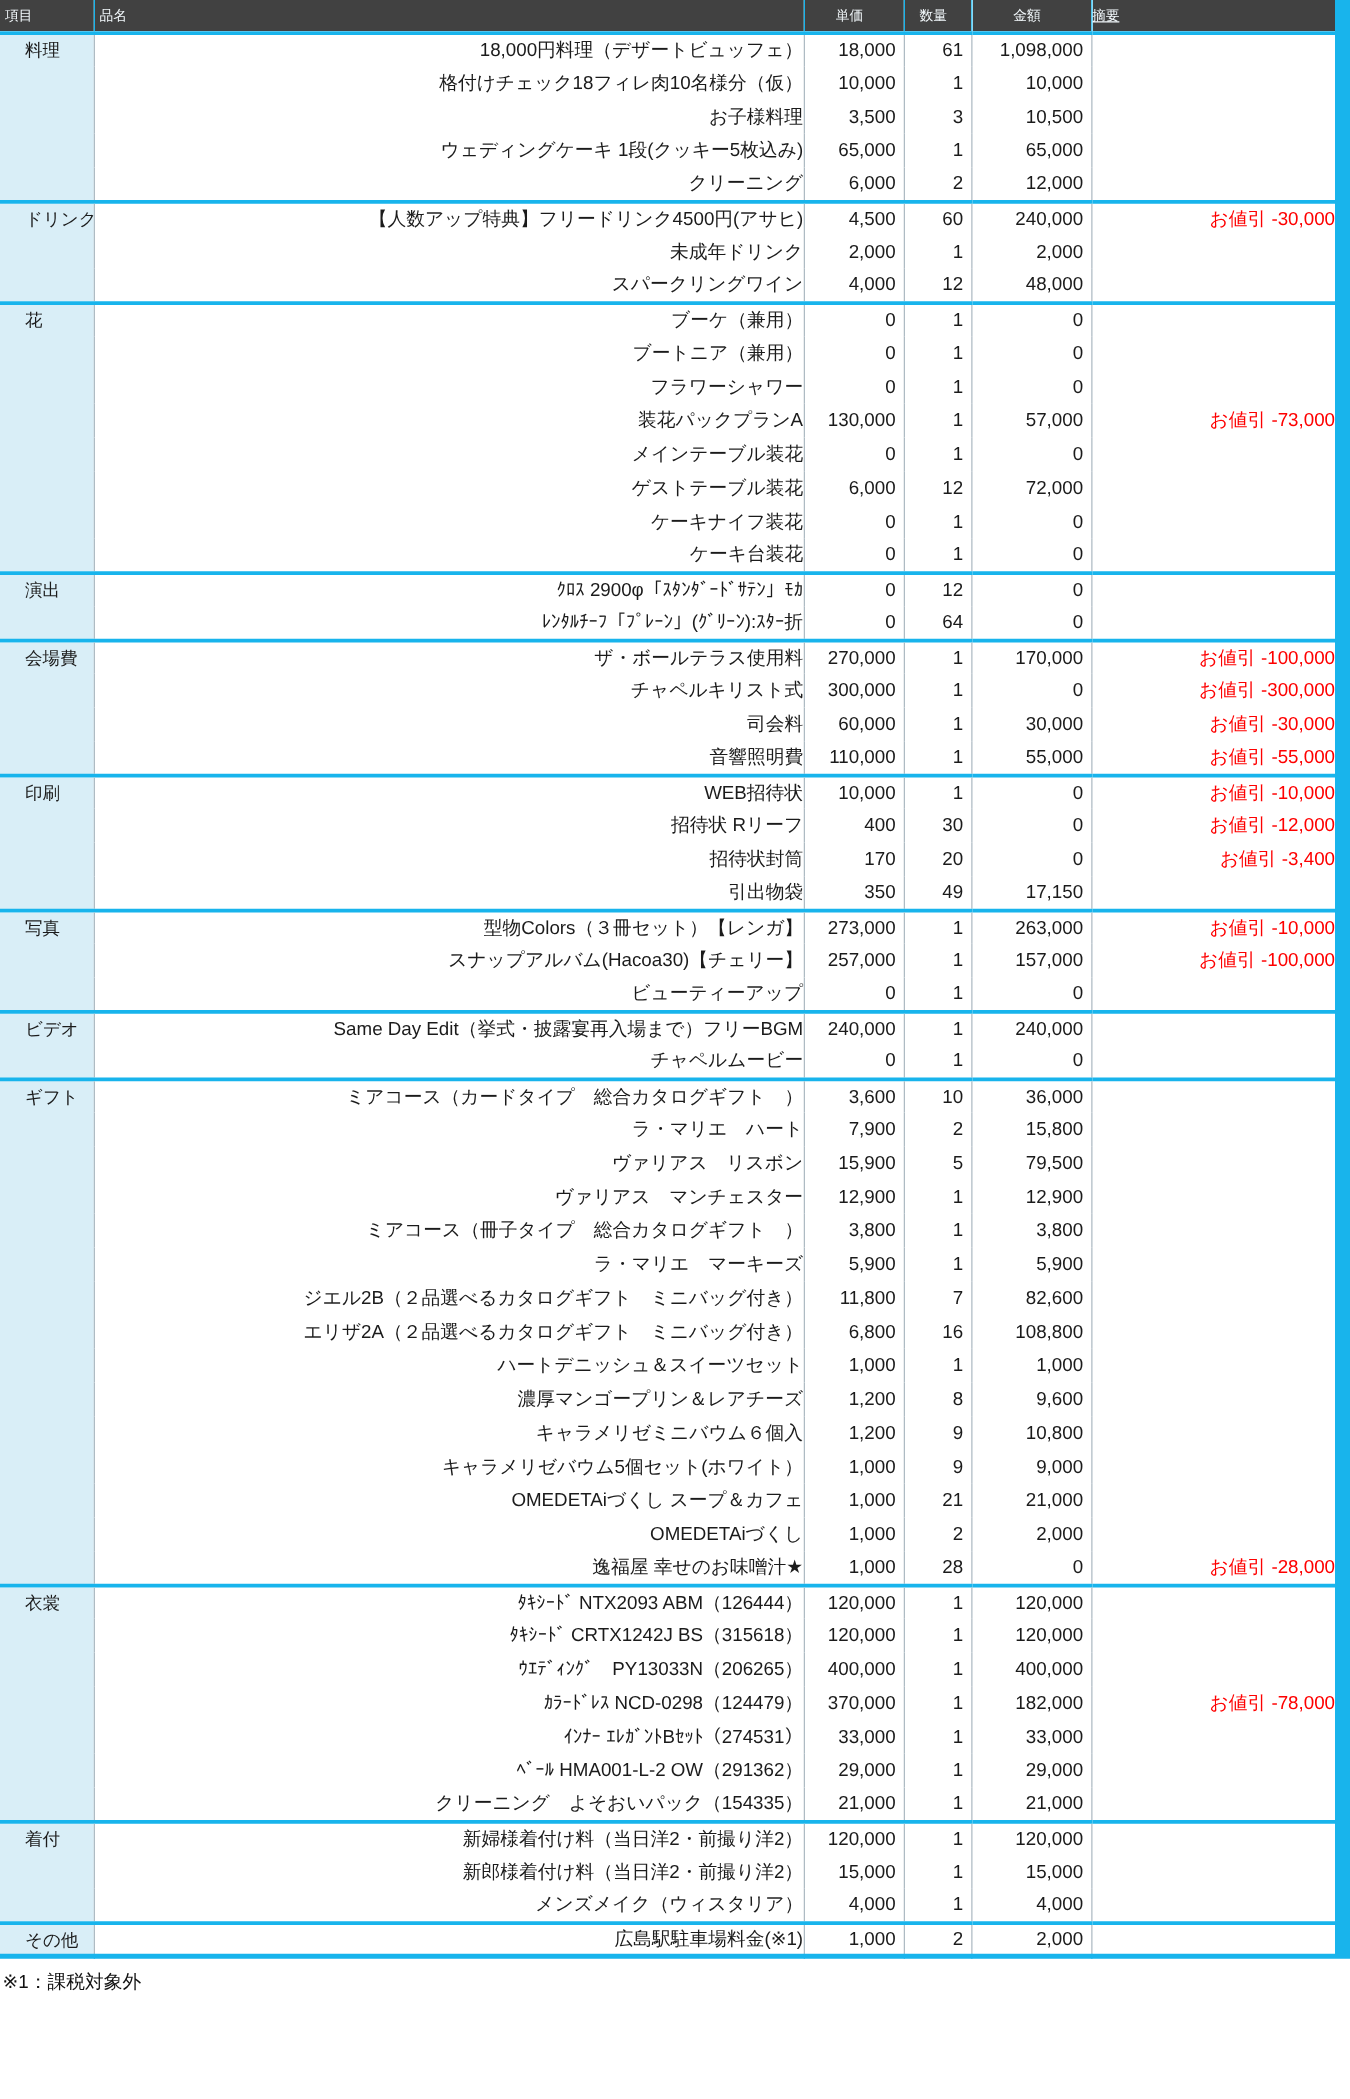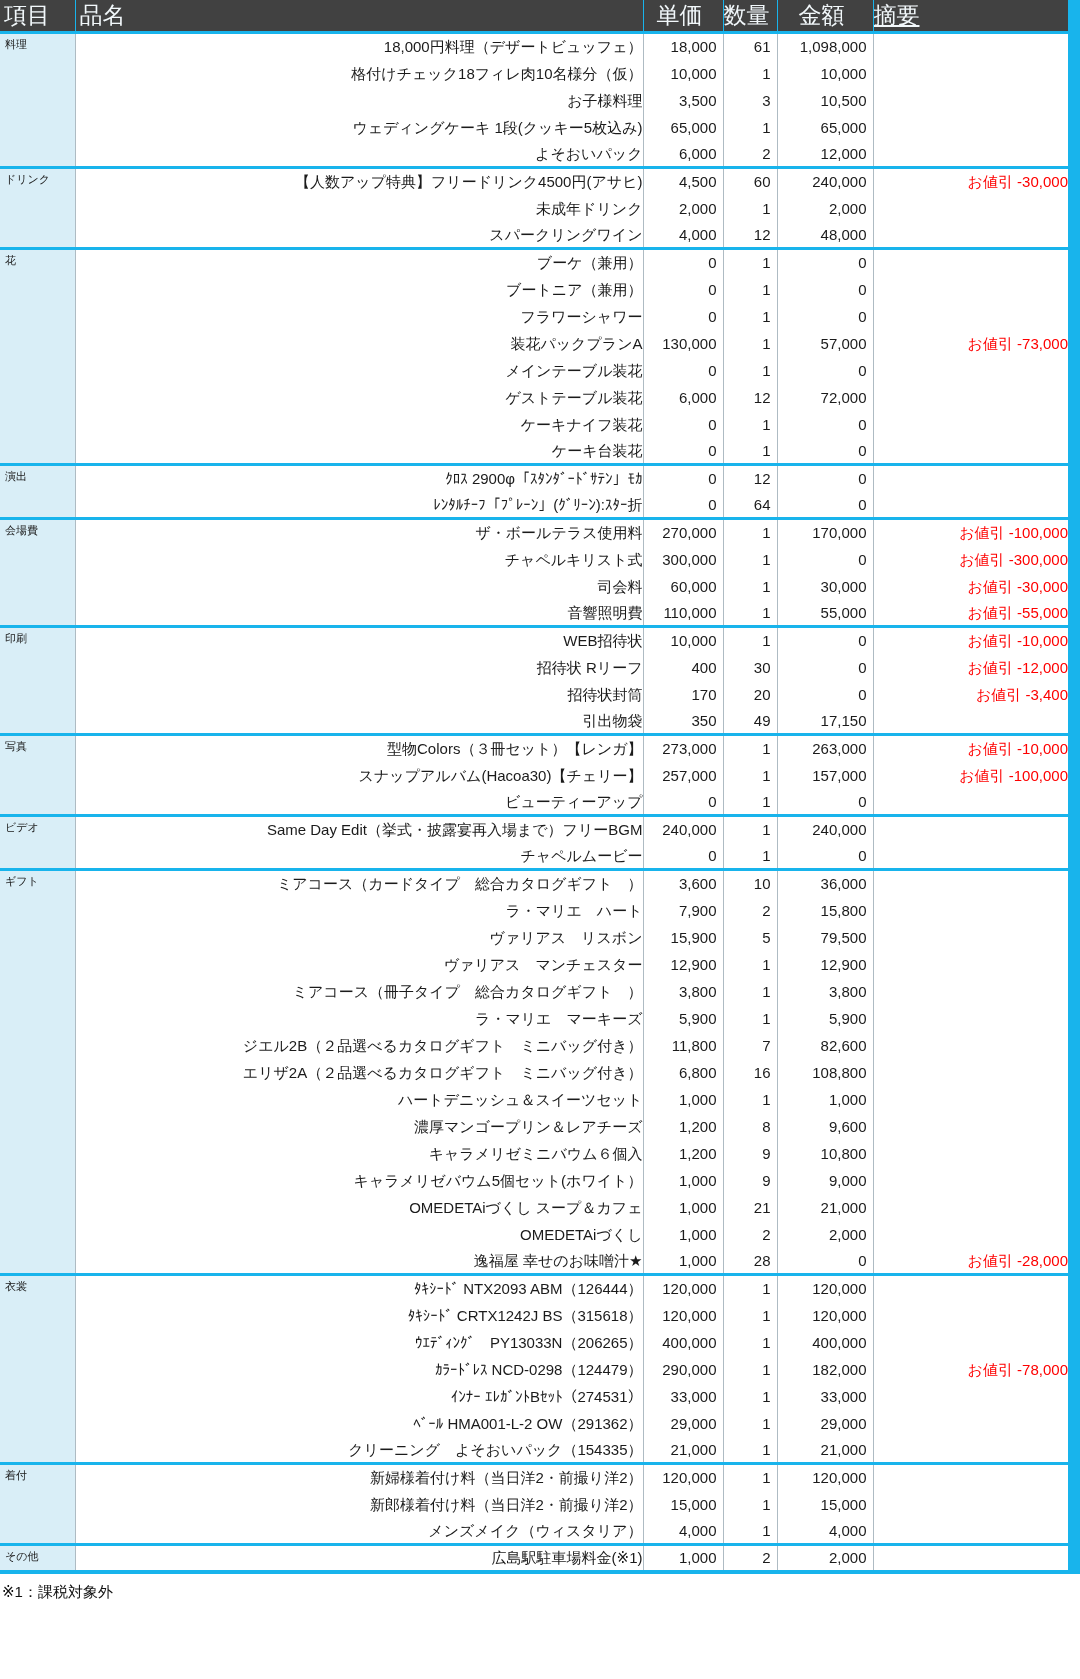--- a/index.html
+++ b/index.html
@@ -32,21 +32,21 @@
   col.c-cat{width:75px;}
   col.c-name{width:568px;}
   col.c-unit{width:80px;}
   col.c-qty{width:54px;}
   col.c-amount{width:96px;}
   col.c-note{width:195px;}
   thead th{
     background:var(--header-bg);
     color:var(--header-text);
     font-weight:normal;
-    font-size:23px;
+    font-size:11px;
     height:26px;
     border-left:1px solid var(--cyan);
     border-bottom:3px solid var(--cyan);
     white-space:nowrap;
     overflow:hidden;
   }
   thead th:first-child{ border-left:none; }
   th.h-left{ text-align:left; padding-left:4px; }
   th.h-right{ text-align:center; padding-right:7px; }
   th.h-center{ text-align:left;text-decoration:underline; }
@@ -57,22 +57,22 @@
     vertical-align:middle;
     border-left:1px solid var(--grid);
     white-space:nowrap;
     overflow:hidden;
   }
   tbody td.cat{ border-left:none; }
   tr.section-start td{ border-top:3px solid var(--cyan); }
   td.cat{
     background:var(--cat-bg);
     vertical-align:top;
-    padding:5px 2px 0 5px;
-    font-size:11px;
+    padding:5px 2px 0 20px;
+    font-size:14px;
   }
   td.name{ padding-left:6px;text-align:right; }
   td.num{ text-align:right; padding-right:6px; }
   td.note{ text-align:right; color:var(--red); }
   .footnote{
     font-size:15px;
     padding:9px 0 0 2px;
     color:#111111;
   }
 </style>
@@ -123,21 +123,21 @@
           <td class="note"></td>
         </tr>
         <tr>
           <td class="name">ウェディングケーキ 1段(クッキー5枚込み)</td>
           <td class="num unit">65,000</td>
           <td class="num qty">1</td>
           <td class="num amount">65,000</td>
           <td class="note"></td>
         </tr>
         <tr>
-          <td class="name">よそおいパック</td>
+          <td class="name">クリーニング</td>
           <td class="num unit">6,000</td>
           <td class="num qty">2</td>
           <td class="num amount">12,000</td>
           <td class="note"></td>
         </tr>
         <tr class="section-start">
           <td class="cat" rowspan="3">ドリンク</td>
           <td class="name">【人数アップ特典】フリードリンク4500円(アサヒ)</td>
           <td class="num unit">4,500</td>
           <td class="num qty">60</td>
@@ -448,21 +448,21 @@
         </tr>
         <tr>
           <td class="name">ｳｴﾃﾞｨﾝｸﾞ　PY13033N（206265）</td>
           <td class="num unit">400,000</td>
           <td class="num qty">1</td>
           <td class="num amount">400,000</td>
           <td class="note"></td>
         </tr>
         <tr>
           <td class="name">ｶﾗｰﾄﾞﾚｽ NCD-0298（124479）</td>
-          <td class="num unit">290,000</td>
+          <td class="num unit">370,000</td>
           <td class="num qty">1</td>
           <td class="num amount">182,000</td>
           <td class="note">お値引 -78,000</td>
         </tr>
         <tr>
           <td class="name">ｲﾝﾅｰ ｴﾚｶﾞﾝﾄBｾｯﾄ（274531）</td>
           <td class="num unit">33,000</td>
           <td class="num qty">1</td>
           <td class="num amount">33,000</td>
           <td class="note"></td>

